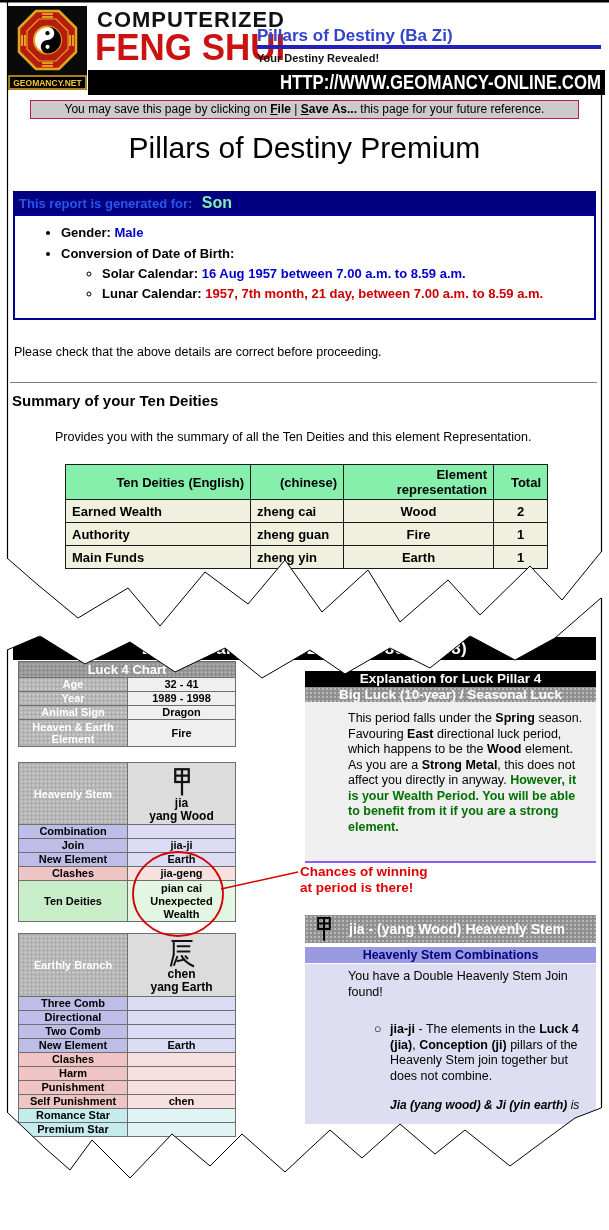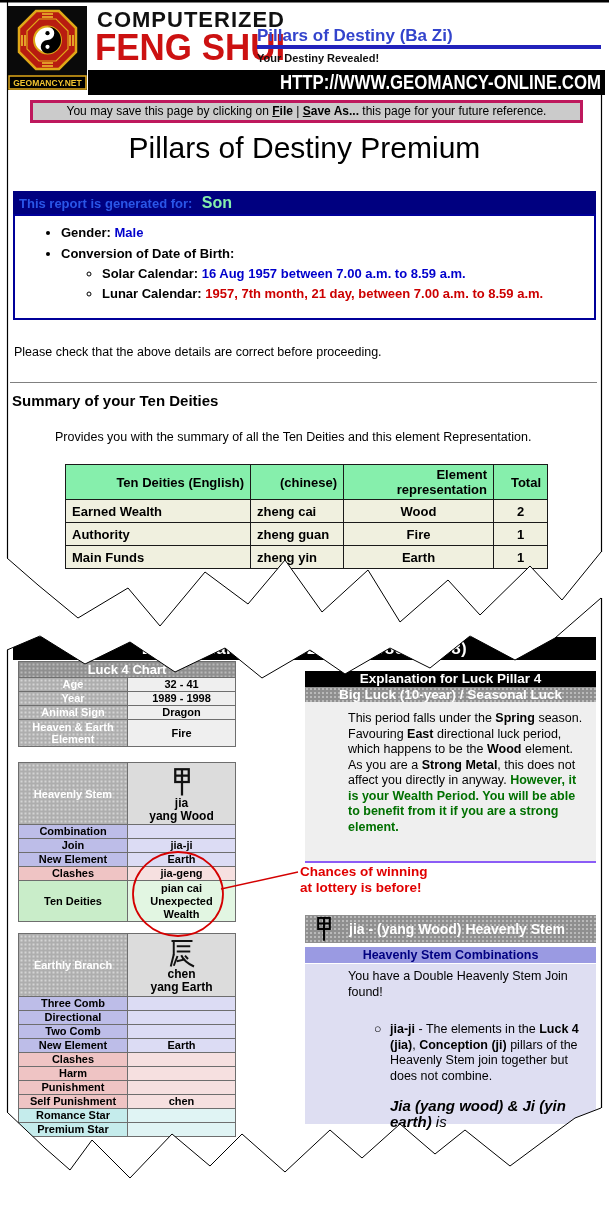--- a/index.html
+++ b/index.html
@@ -71,21 +71,21 @@
 
   <div class="abs b" style="left:97px;top:7px;font-size:22px;letter-spacing:1px;color:#111;">COMPUTERIZED</div>
   <div class="abs b" style="left:95px;top:27px;font-size:36px;color:#cc1111;transform:scaleX(.97);transform-origin:left;">FENG SHUI</div>
   <div class="abs b" style="left:257px;top:26px;font-size:17px;color:#3344cc;">Pillars of Destiny (Ba Zi)</div>
   <div class="abs" style="left:257px;top:45px;width:344px;height:4px;background:#2222bb;"></div>
   <div class="abs b" style="left:257px;top:52px;font-size:11px;color:#111;">Your Destiny Revealed!</div>
   <div class="abs blackbar" style="left:88px;top:70px;width:517px;height:25px;line-height:25px;text-align:right;">
     <span style="display:inline-block;transform:scaleX(.84);transform-origin:right;font-size:20px;padding-right:5px;">HTTP://WWW.GEOMANCY-ONLINE.COM</span>
   </div>
 
-  <div class="abs ctr" style="left:30px;top:100px;width:547px;height:17px;line-height:17px;background:#cbcbcb;border:3px solid #be185d;font-size:12px;">
+  <div class="abs ctr" style="left:30px;top:100px;width:547px;height:17px;line-height:17px;background:#cbcbcb;border:1px solid #be185d;font-size:12px;">
     <span>You may save this page by clicking on </span><span class="b uf">File</span><span> | </span><span class="b uf">Save As...</span><span> this page for your future reference.</span>
   </div>
 
   <div class="abs ctr" style="left:0;top:131px;width:609px;font-size:30px;">Pillars of Destiny Premium</div>
 
   <div class="abs" style="left:13px;top:191px;width:583px;height:23px;background:#000080;line-height:23px;">
     <span class="b" style="color:#2a56e8;font-size:13px;padding-left:6px;">This report is generated for:</span>
     <span class="b" style="color:#86efac;font-size:16px;padding-left:5px;">Son</span>
   </div>
 
@@ -283,21 +283,21 @@
         </tr>
     <tr>
           <td class="cynL r11">Premium Star</td>
           <td class="cynV r11"></td>
         </tr>
   </tbody>
     </table>
 
   <div class="abs b" style="left:300px;top:864px;font-size:13.5px;line-height:16px;color:#e00000;z-index:60;">
     <div>Chances of winning</div>
-    <div>at lottery is before!</div>
+    <div>at period is there!</div>
   </div>
 
   <div class="abs blackbar ctr" style="left:305px;top:671px;width:291px;height:24px;line-height:15px;font-size:13.5px;">Explanation for Luck Pillar 4</div>
   <div class="abs dotD ctr b" style="left:305px;top:687px;width:291px;height:15px;line-height:15px;font-size:13.5px;">Big Luck (10-year) / Seasonal Luck</div>
   <div class="abs" style="left:305px;top:702px;width:291px;height:161px;background:#efefef;border-bottom:2px solid #8b5cf6;box-sizing:border-box;">
     <div style="margin:9px 6px 0 43px;font-size:12.5px;line-height:15.5px;"><span>This period falls under the </span><span style="font-weight: bold;">Spring</span><span> season. Favouring </span><span style="font-weight: bold;">East</span><span> directional luck period, which happens to be the </span><span style="font-weight: bold;">Wood</span><span> element. As you are a </span><span style="font-weight: bold;">Strong Metal</span><span>, this does not affect you directly in anyway. </span><span style="font-weight: bold; color: rgb(0, 112, 0);">However, it is your Wealth Period. You will be able to benefit from it if you are a strong element.</span></div>
   </div>
 
   <div class="abs dotD" style="left:305px;top:915px;width:291px;height:28px;">
     <svg width="22" height="26" viewBox="0 0 32 40" style="position:absolute;left:8px;top:1px;">
@@ -310,21 +310,21 @@
   </div>
 
   <div class="abs ctr b" style="left:305px;top:947px;width:291px;height:16px;line-height:16px;background:#9a9ae2;color:#000080;font-size:12.5px;">Heavenly Stem Combinations</div>
 
   <div class="abs" style="left:305px;top:964px;width:291px;height:160px;background:#dedef2;">
     <div style="margin:5px 8px 0 43px;font-size:12.5px;line-height:15.5px;">You have a Double Heavenly Stem Join found!</div>
     <div style="position:relative;margin:22px 8px 0 85px;font-size:12.5px;line-height:15.5px;">
       <span style="position:absolute;left:-16px;top:0;">○</span>
       <span><span style="font-weight: bold;">jia-ji</span><span> - The elements in the </span><span style="font-weight: bold;">Luck 4 (jia)</span><span>, </span><span style="font-weight: bold;">Conception (ji)</span><span> pillars of the Heavenly Stem join together but does not combine.</span></span>
     </div>
-    <div style="margin:14px 8px 0 85px;font-size:15px;line-height:15.5px;"><span style="font-weight: bold; font-style: italic;">Jia (yang wood) &amp; Ji (yin earth)</span><span style="font-style: italic;"> is</span></div>
+    <div style="margin:14px 8px 0 85px;font-size:12px;line-height:15.5px;"><span style="font-weight: bold; font-style: italic;">Jia (yang wood) &amp; Ji (yin earth)</span><span style="font-style: italic;"> is</span></div>
   </div>
 
   <svg class="abs" style="left:0;top:0;z-index:55;pointer-events:none;" width="609" height="1230" viewBox="0 0 609 1230">
 
     <polygon fill="#fff" points="7,558 38,585 78,618 128,588 160,626 205,572 248,604 285,560 322,612 368,570 400,622 448,580 480,615 530,566 562,600 601,552 601,598 555,638 515,660 470,636 430,668 390,648 345,674 310,650 262,678 225,648 175,672 130,642 85,664 40,636 7,650"></polygon>
 
     <polygon fill="#fff" points="7,1112 45,1148 70,1170 92,1140 130,1178 172,1134 210,1166 242,1134 285,1172 330,1130 362,1158 400,1124 435,1154 465,1130 510,1166 545,1140 575,1118 601,1108 609,1108 609,1230 0,1230 0,1112"></polygon>
     <g stroke="#000" stroke-width="1" fill="none">
       <polyline points="7,558 38,585 78,618 128,588 160,626 205,572 248,604 285,560 322,612 368,570 400,622 448,580 480,615 530,566 562,600 601,552"></polyline>
       <polyline points="7,650 40,636 85,664 130,642 175,672 225,648 262,678 310,650 345,674 390,648 430,668 470,636 515,660 555,638 601,598"></polyline>

